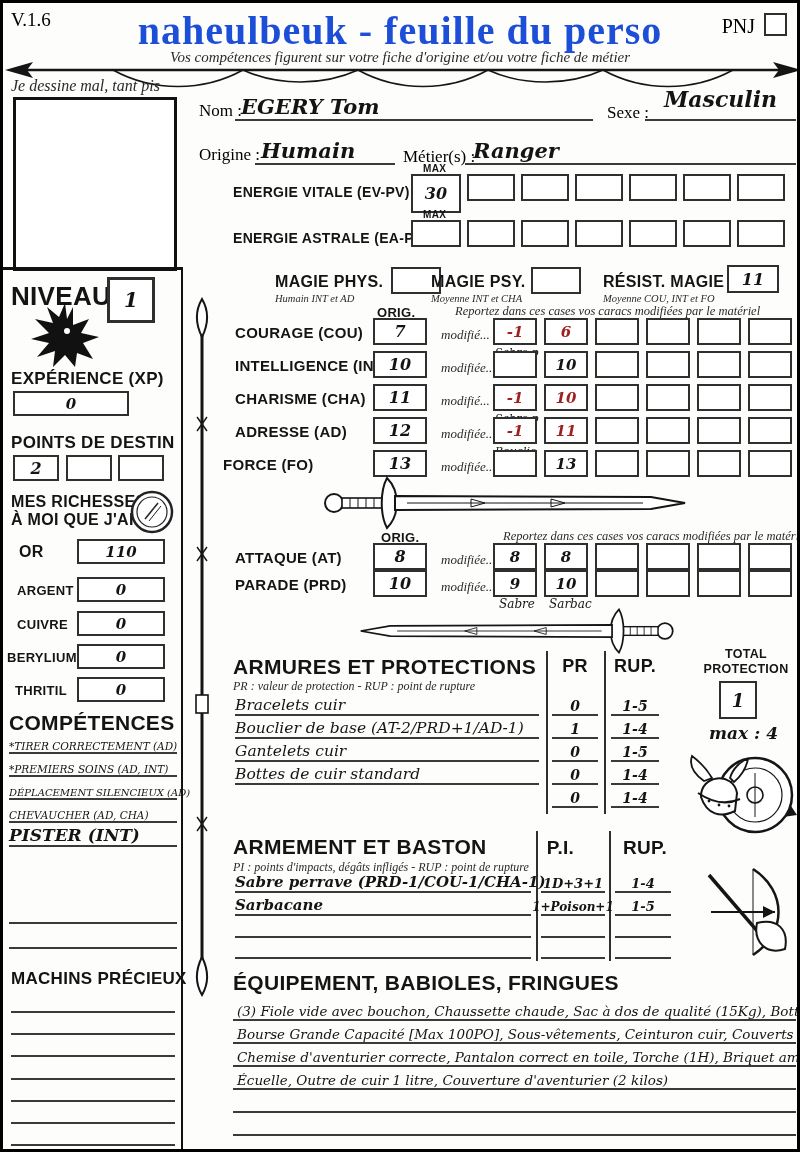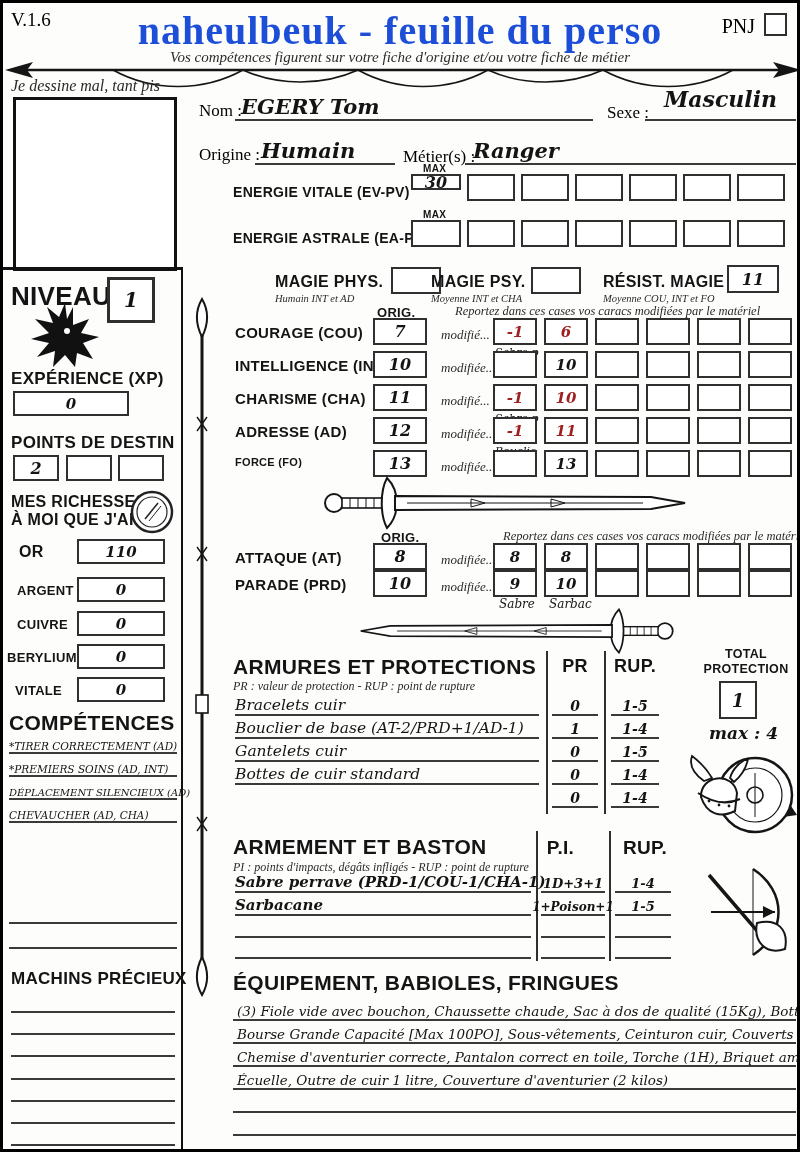--- a/index.html
+++ b/index.html
@@ -56,21 +56,21 @@
   <div class="fld" style="left:252px;top:132px;width:140px;height:30px">
     <span class="hand" style="font-size:21px;padding-left:6px">Humain</span>
     </div>
   <div class="abs" style="left:400px;top:144px;font-size:17px">Métier(s) :</div>
   <div class="fld" style="left:462px;top:132px;width:331px;height:30px">
     <span class="hand" style="font-size:21px;padding-left:8px">Ranger</span>
     </div>
 
   <div class="abs blk" style="left:230px;top:181px;font-size:14px">ENERGIE VITALE (EV-PV)</div>
   <div class="abs blk" style="left:420px;top:160px;font-size:10px">MAX</div>
-  <div class="box" style="left:408px;top:171px;width:50px;height:16px">
+  <div class="box" style="left:408px;top:171px;width:50px;height:39px">
     <span class="hand" style="font-size:16px">30</span>
     </div>
   <div class="box" style="left:464px;top:171px;width:48px;height:27px"></div>
   <div class="box" style="left:518px;top:171px;width:48px;height:27px"></div>
   <div class="box" style="left:572px;top:171px;width:48px;height:27px"></div>
   <div class="box" style="left:626px;top:171px;width:48px;height:27px"></div>
   <div class="box" style="left:680px;top:171px;width:48px;height:27px"></div>
   <div class="box" style="left:734px;top:171px;width:48px;height:27px"></div>
 
   <div class="abs blk" style="left:230px;top:227px;font-size:14px">ENERGIE ASTRALE (EA-PA)</div>
@@ -132,37 +132,40 @@
     <span class="hand" style="font-size:15px">0</span>
     </div>
   <div class="abs blk" style="left:14px;top:614px;font-size:13px">CUIVRE</div>
   <div class="box" style="left:74px;top:608px;width:88px;height:25px">
     <span class="hand" style="font-size:15px">0</span>
     </div>
   <div class="abs blk" style="left:4px;top:647px;font-size:13px">BERYLIUM</div>
   <div class="box" style="left:74px;top:641px;width:88px;height:25px">
     <span class="hand" style="font-size:15px">0</span>
     </div>
-  <div class="abs blk" style="left:12px;top:680px;font-size:13px">VITALE</div>
+  <div class="abs blk" style="left:12px;top:680px;font-size:13px">THRITIL</div>
   <div class="box" style="left:74px;top:674px;width:88px;height:25px">
     <span class="hand" style="font-size:15px">0</span>
     </div>
 
   <div class="abs blk" style="left:6px;top:708px;font-size:21px">COMPÉTENCES</div>
   <div class="fld" style="left:6px;top:731px;width:168px;height:20px">
     <span class="hand" style="font-size:10.5px;font-weight:400">*TIRER CORRECTEMENT (AD)</span>
     </div>
   <div class="fld" style="left:6px;top:754px;width:168px;height:20px">
     <span class="hand" style="font-size:10.5px;font-weight:400">*PREMIERS SOINS (AD, INT)</span>
     </div>
   <div class="fld" style="left:6px;top:777px;width:168px;height:20px">
     <span class="hand" style="font-size:10px;font-weight:400">DÉPLACEMENT SILENCIEUX (AD)</span>
     </div>
   <div class="fld" style="left:6px;top:800px;width:168px;height:20px">
     <span class="hand" style="font-size:10.5px;font-weight:400">CHEVAUCHER (AD, CHA)</span>
+    </div>
+  <div class="fld" style="left:6px;top:822px;width:168px;height:22px">
+    <span class="hand" style="font-size:17px">PISTER (INT)</span>
     </div>
   <div class="fld" style="left:6px;top:901px;width:168px;height:20px"></div>
   <div class="fld" style="left:6px;top:926px;width:168px;height:20px"></div>
 
   <div class="abs blk" style="left:8px;top:966px;font-size:17px">MACHINS PRÉCIEUX</div>
   <div class="fld" style="left:8px;top:992px;width:164px;height:18px"></div>
   <div class="fld" style="left:8px;top:1014px;width:164px;height:18px"></div>
   <div class="fld" style="left:8px;top:1036px;width:164px;height:18px"></div>
   <div class="fld" style="left:8px;top:1059px;width:164px;height:18px"></div>
   <div class="fld" style="left:8px;top:1081px;width:164px;height:18px"></div>
@@ -292,21 +295,21 @@
       <span class="hand" style="font-size:15px"></span>
     </div>
   <div class="box" style="left:694px;top:414px;width:44px;height:27px">
       <span class="hand" style="font-size:15px"></span>
     </div>
   <div class="box" style="left:745px;top:414px;width:44px;height:27px">
       <span class="hand" style="font-size:15px"></span>
     </div>
   <div class="abs hand" style="left:492px;top:442px;font-size:11px;font-weight:400">Bouclie</div>
 
-  <div class="abs blk" style="left:232px;top:453px;font-size:11px">FORCE (FO)</div>
+  <div class="abs blk" style="left:220px;top:453px;font-size:15px">FORCE (FO)</div>
   <div class="box" style="left:370px;top:447px;width:54px;height:27px">
       <span class="hand" style="font-size:16px">13</span>
     </div>
   <div class="abs scr" style="left:438px;top:456px;font-size:13px">modifiée...</div>
   <div class="box" style="left:490px;top:447px;width:44px;height:27px">
       <span class="hand" style="font-size:15px"></span>
     </div>
   <div class="box" style="left:541px;top:447px;width:44px;height:27px">
       <span class="hand" style="font-size:15px">13</span>
     </div>

